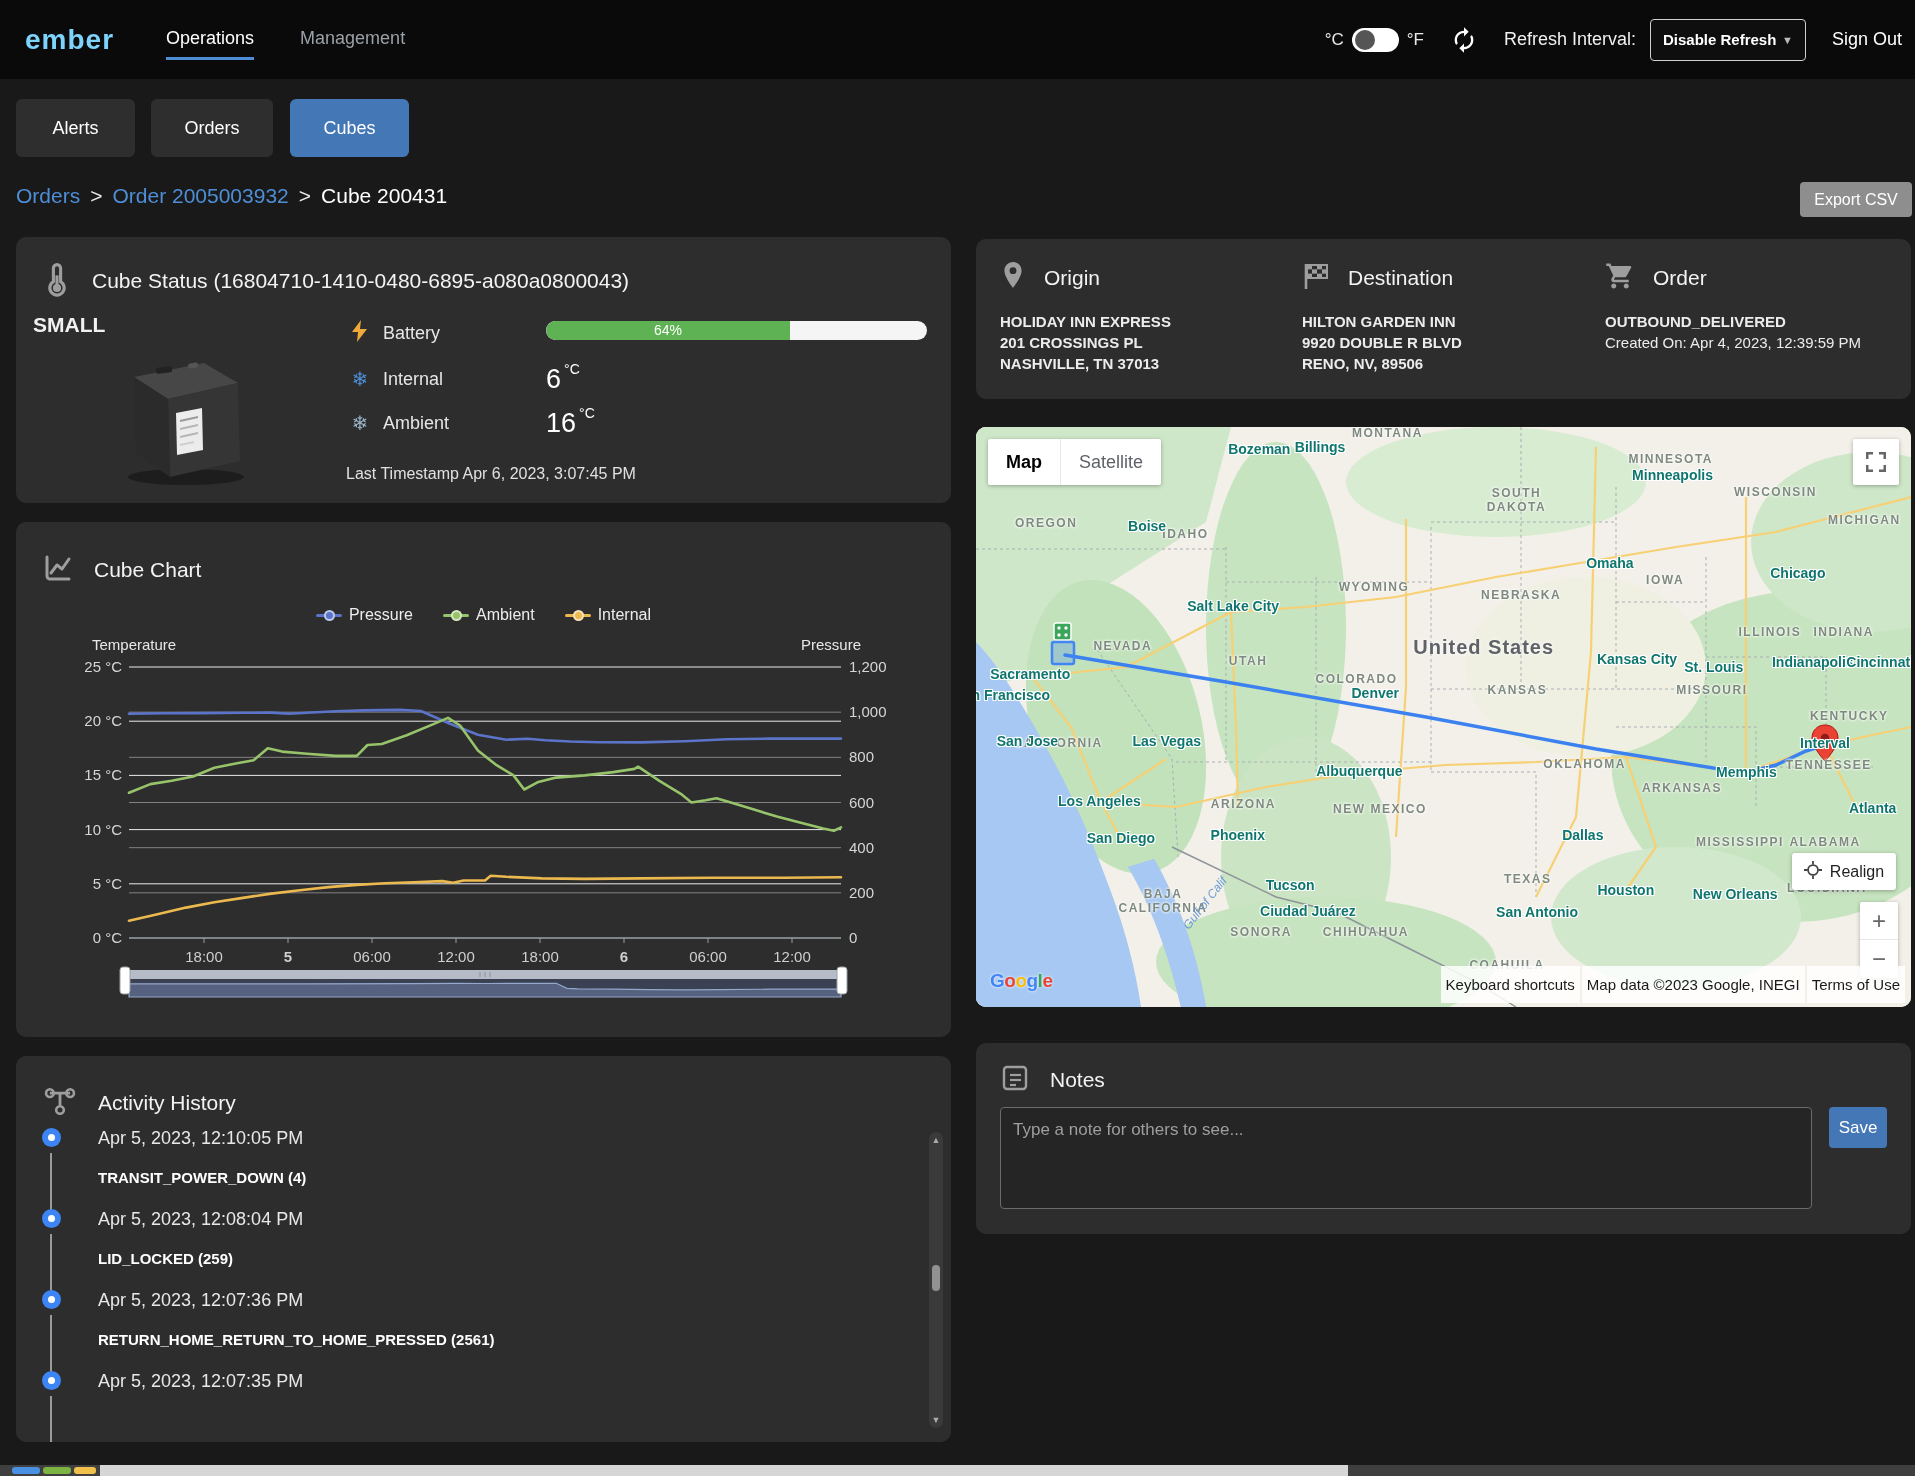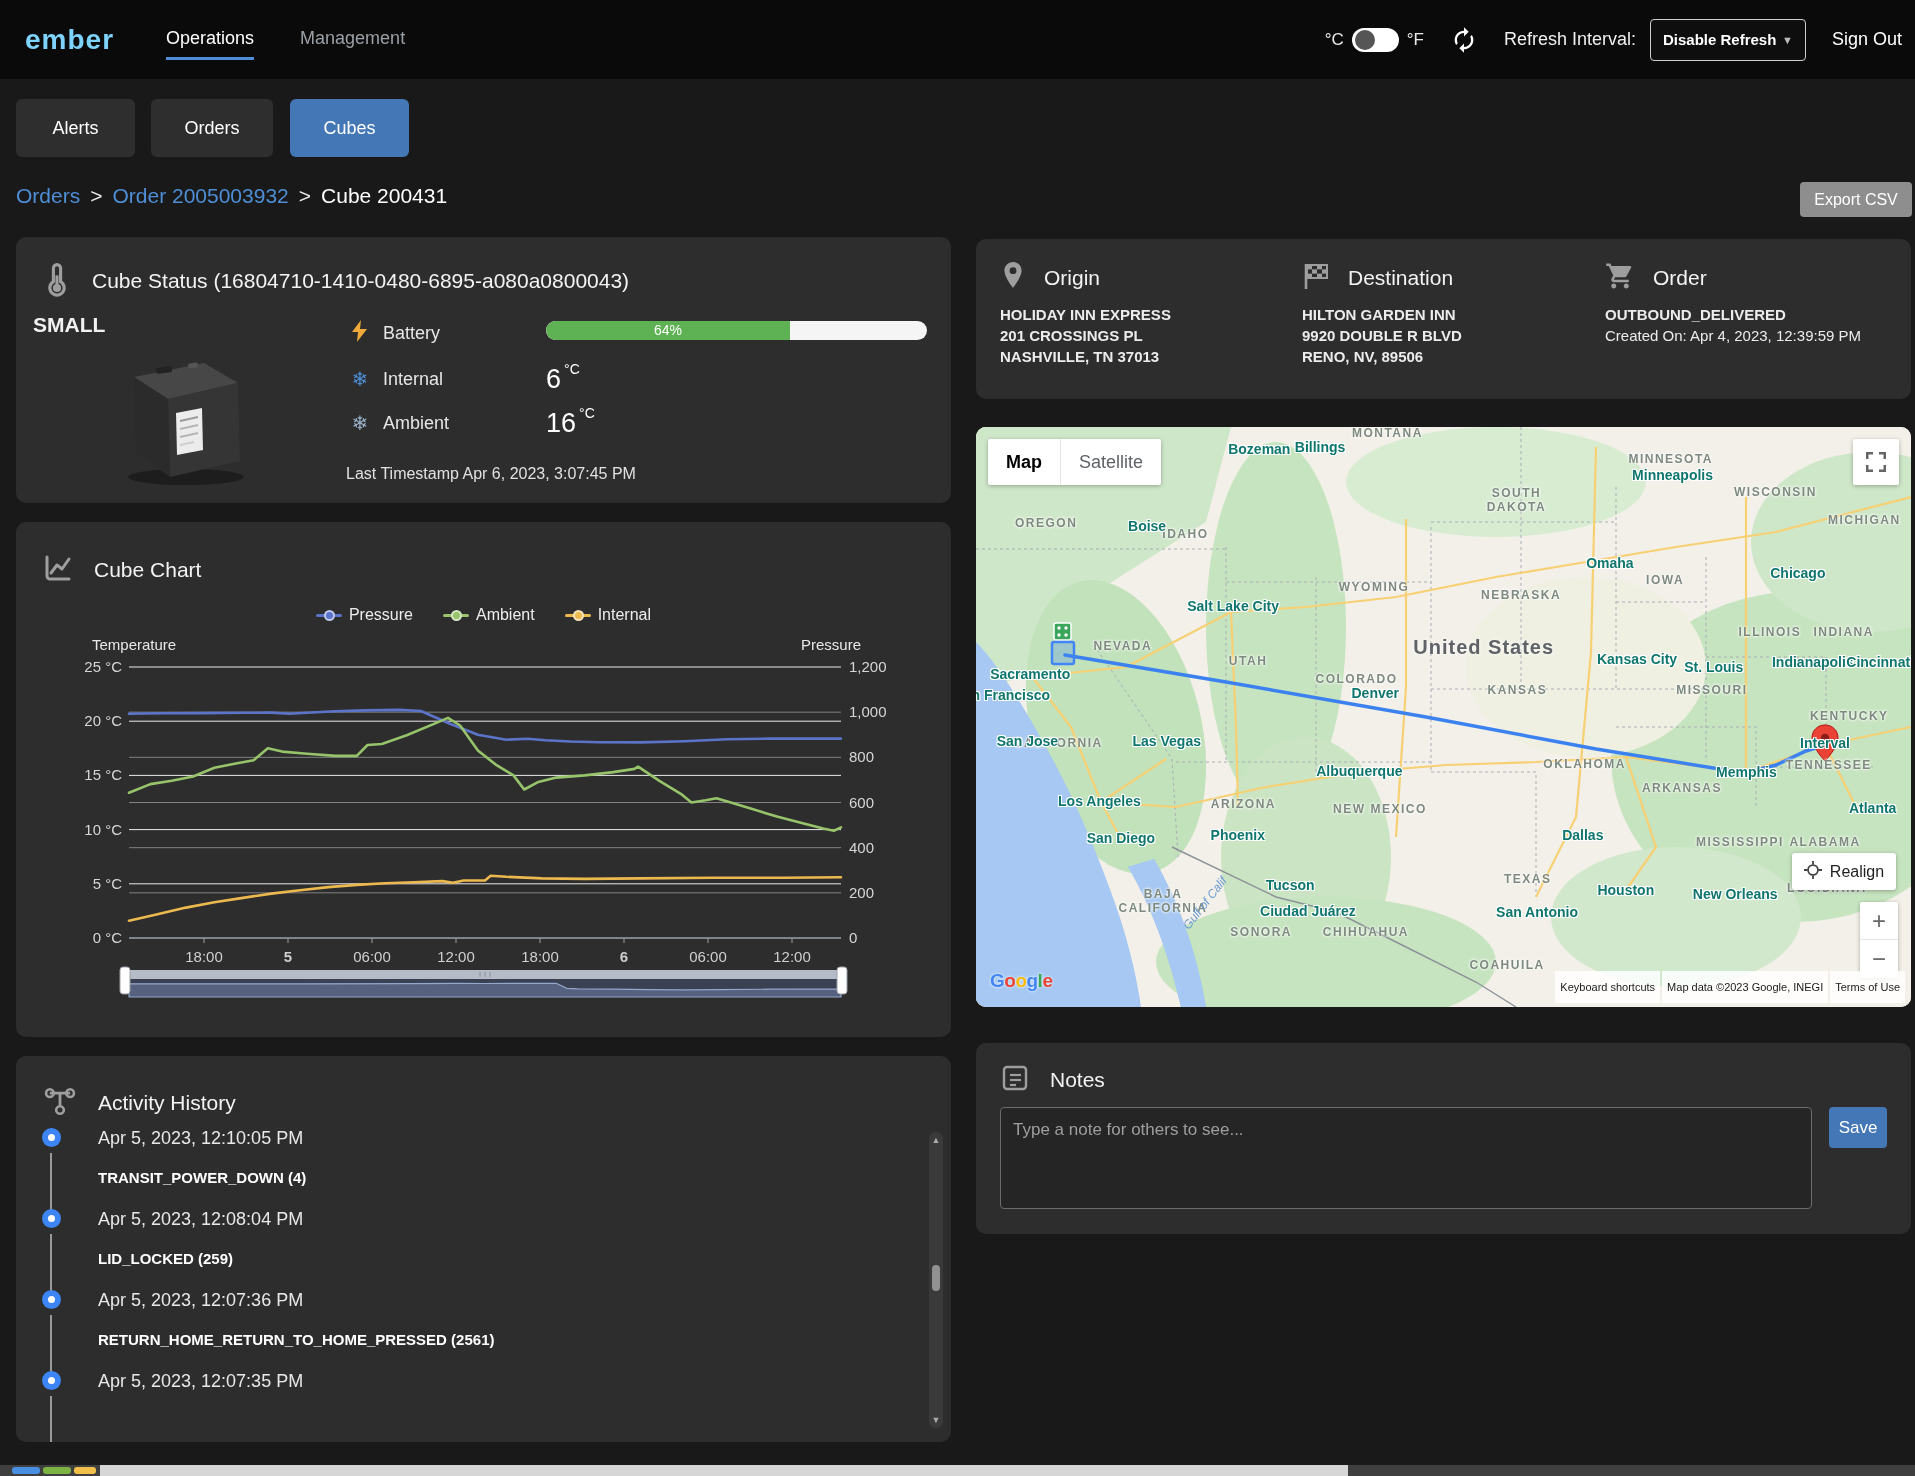--- a/index.html
+++ b/index.html
@@ -76,38 +76,38 @@
   .ev-time { position:absolute; left:82px; top:8px; font-size:18px; color:#e8e8e8; }
   .ev-name { position:absolute; left:82px; top:49px; font-size:15px; font-weight:bold; color:#fff; }
   .act-scroll { position:absolute; right:8px; top:76px; width:14px; height:296px; background:#3a3a3a; border-radius:7px; }
   .act-scroll .arr { position:absolute; left:0; width:14px; text-align:center; font-size:9px; color:#aaa; cursor:pointer; }
   .act-scroll .thumb { position:absolute; left:3px; top:133px; width:8px; height:26px; border-radius:4px; background:#919191; cursor:pointer; }
 
   
   #shipment { left:976px; top:239px; width:935px; height:160px; }
   .ship-col { position:absolute; top:22px; }
   .ship-head { display:flex; align-items:center; gap:18px; }
-  .ship-lines { margin-top:9px; font-size:15px; font-weight:bold; color:#ececec; line-height:21px; }
+  .ship-lines { margin-top:16px; font-size:15px; font-weight:bold; color:#ececec; line-height:21px; }
   .ship-lines .regular { font-weight:normal; }
 
   
   #map-card { left:976px; top:427px; width:935px; height:580px; overflow:hidden; border-radius:10px; background:#f3f0e9; }
   .gm-ctl { position:absolute; background:#fff; box-shadow:0 1px 4px rgba(0,0,0,.3); cursor:pointer; }
   .gm-maptype { left:12px; top:12px; height:46px; display:flex; border-radius:2px; overflow:hidden; }
   .gm-maptype div { padding:0 18px; display:flex; align-items:center; font-size:18px; }
   .gm-map-btn { font-weight:bold; color:#000; }
   .gm-sat-btn { color:#5f6368; border-left:1px solid #e6e6e6; }
   .gm-full { left:877px; top:12px; width:46px; height:46px; border-radius:2px; display:flex; align-items:center; justify-content:center; }
   .gm-realign { left:816px; top:426px; width:104px; height:37px; border-radius:3px; display:flex; align-items:center; justify-content:center; gap:8px; font-size:16px; color:#1f1f1f; }
   .gm-zoom { left:884px; top:475px; width:38px; border-radius:2px; }
   .gm-zoom div { width:38px; height:38px; display:flex; align-items:center; justify-content:center; font-size:24px; color:#666; }
   .gm-zoom .zi { border-bottom:1px solid #e6e6e6; }
   .gm-google { position:absolute; left:14px; top:543px; font-size:19px; font-weight:bold; letter-spacing:-.5px; text-shadow:0 0 3px #fff; }
   .gm-attr { position:absolute; right:6px; bottom:4px; display:flex; gap:2px; }
-  .gm-attr span { background:rgba(255,255,255,.85); color:#1a1a1a; font-size:11px; padding:10px 5px; }
+  .gm-attr span { background:rgba(255,255,255,.85); color:#1a1a1a; font-size:15px; padding:10px 5px; }
   .ml { position:absolute; transform:translate(-50%,-50%); white-space:pre-line; text-align:center; pointer-events:none; }
   .ml-state { font-size:12px; color:#7e8a80; letter-spacing:1.5px; font-weight:bold; text-shadow:0 0 3px #fff, 0 0 3px #fff; }
   .ml-city { font-size:14px; font-weight:bold; color:#0f766e; text-shadow:-1px -1px 0 #fff, 1px 1px 0 #fff, -1px 1px 0 #fff, 1px -1px 0 #fff; }
   .ml-country { font-size:20px; font-weight:bold; color:#5f6368; letter-spacing:1px; text-shadow:0 0 4px #fff; }
   .ml-water { font-size:12px; font-style:italic; color:#6b9bd2; transform:translate(-50%,-50%) rotate(-52deg); }
 
   
   #notes { left:976px; top:1043px; width:935px; height:191px; }
   .notes-area { position:absolute; left:24px; top:64px; width:812px; height:102px; background:#252525; border:1px solid #6b6b6b; border-radius:4px; color:#e8e8e8; font-size:17px; padding:12px; font-family:"Liberation Sans", sans-serif; resize:none; }
   .notes-area::placeholder { color:#9e9e9e; }

